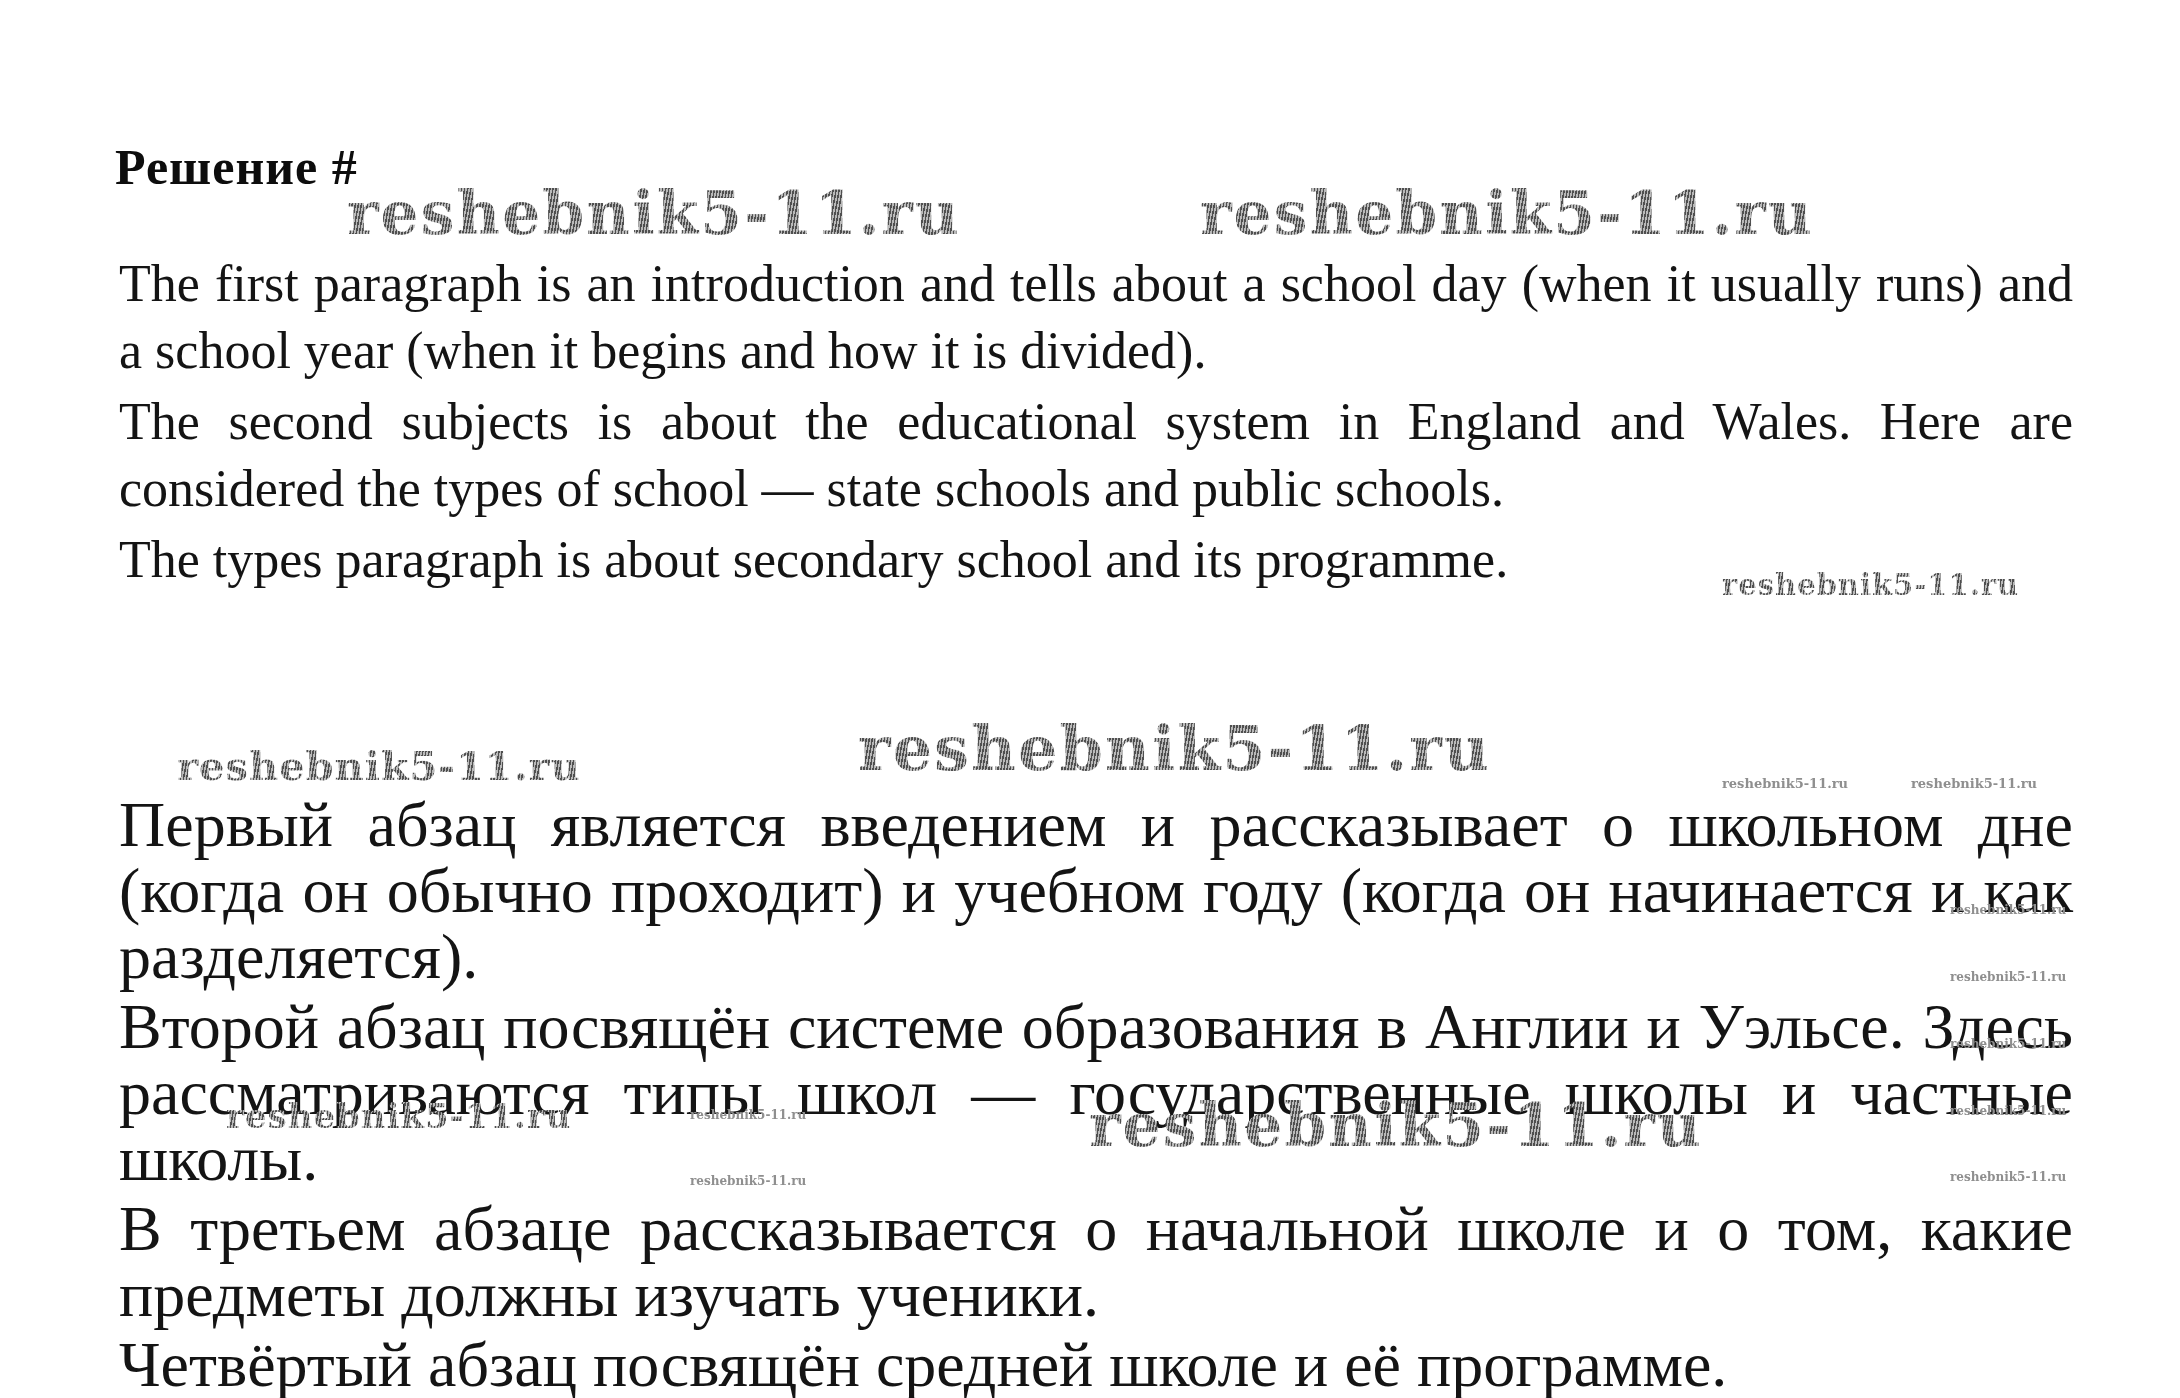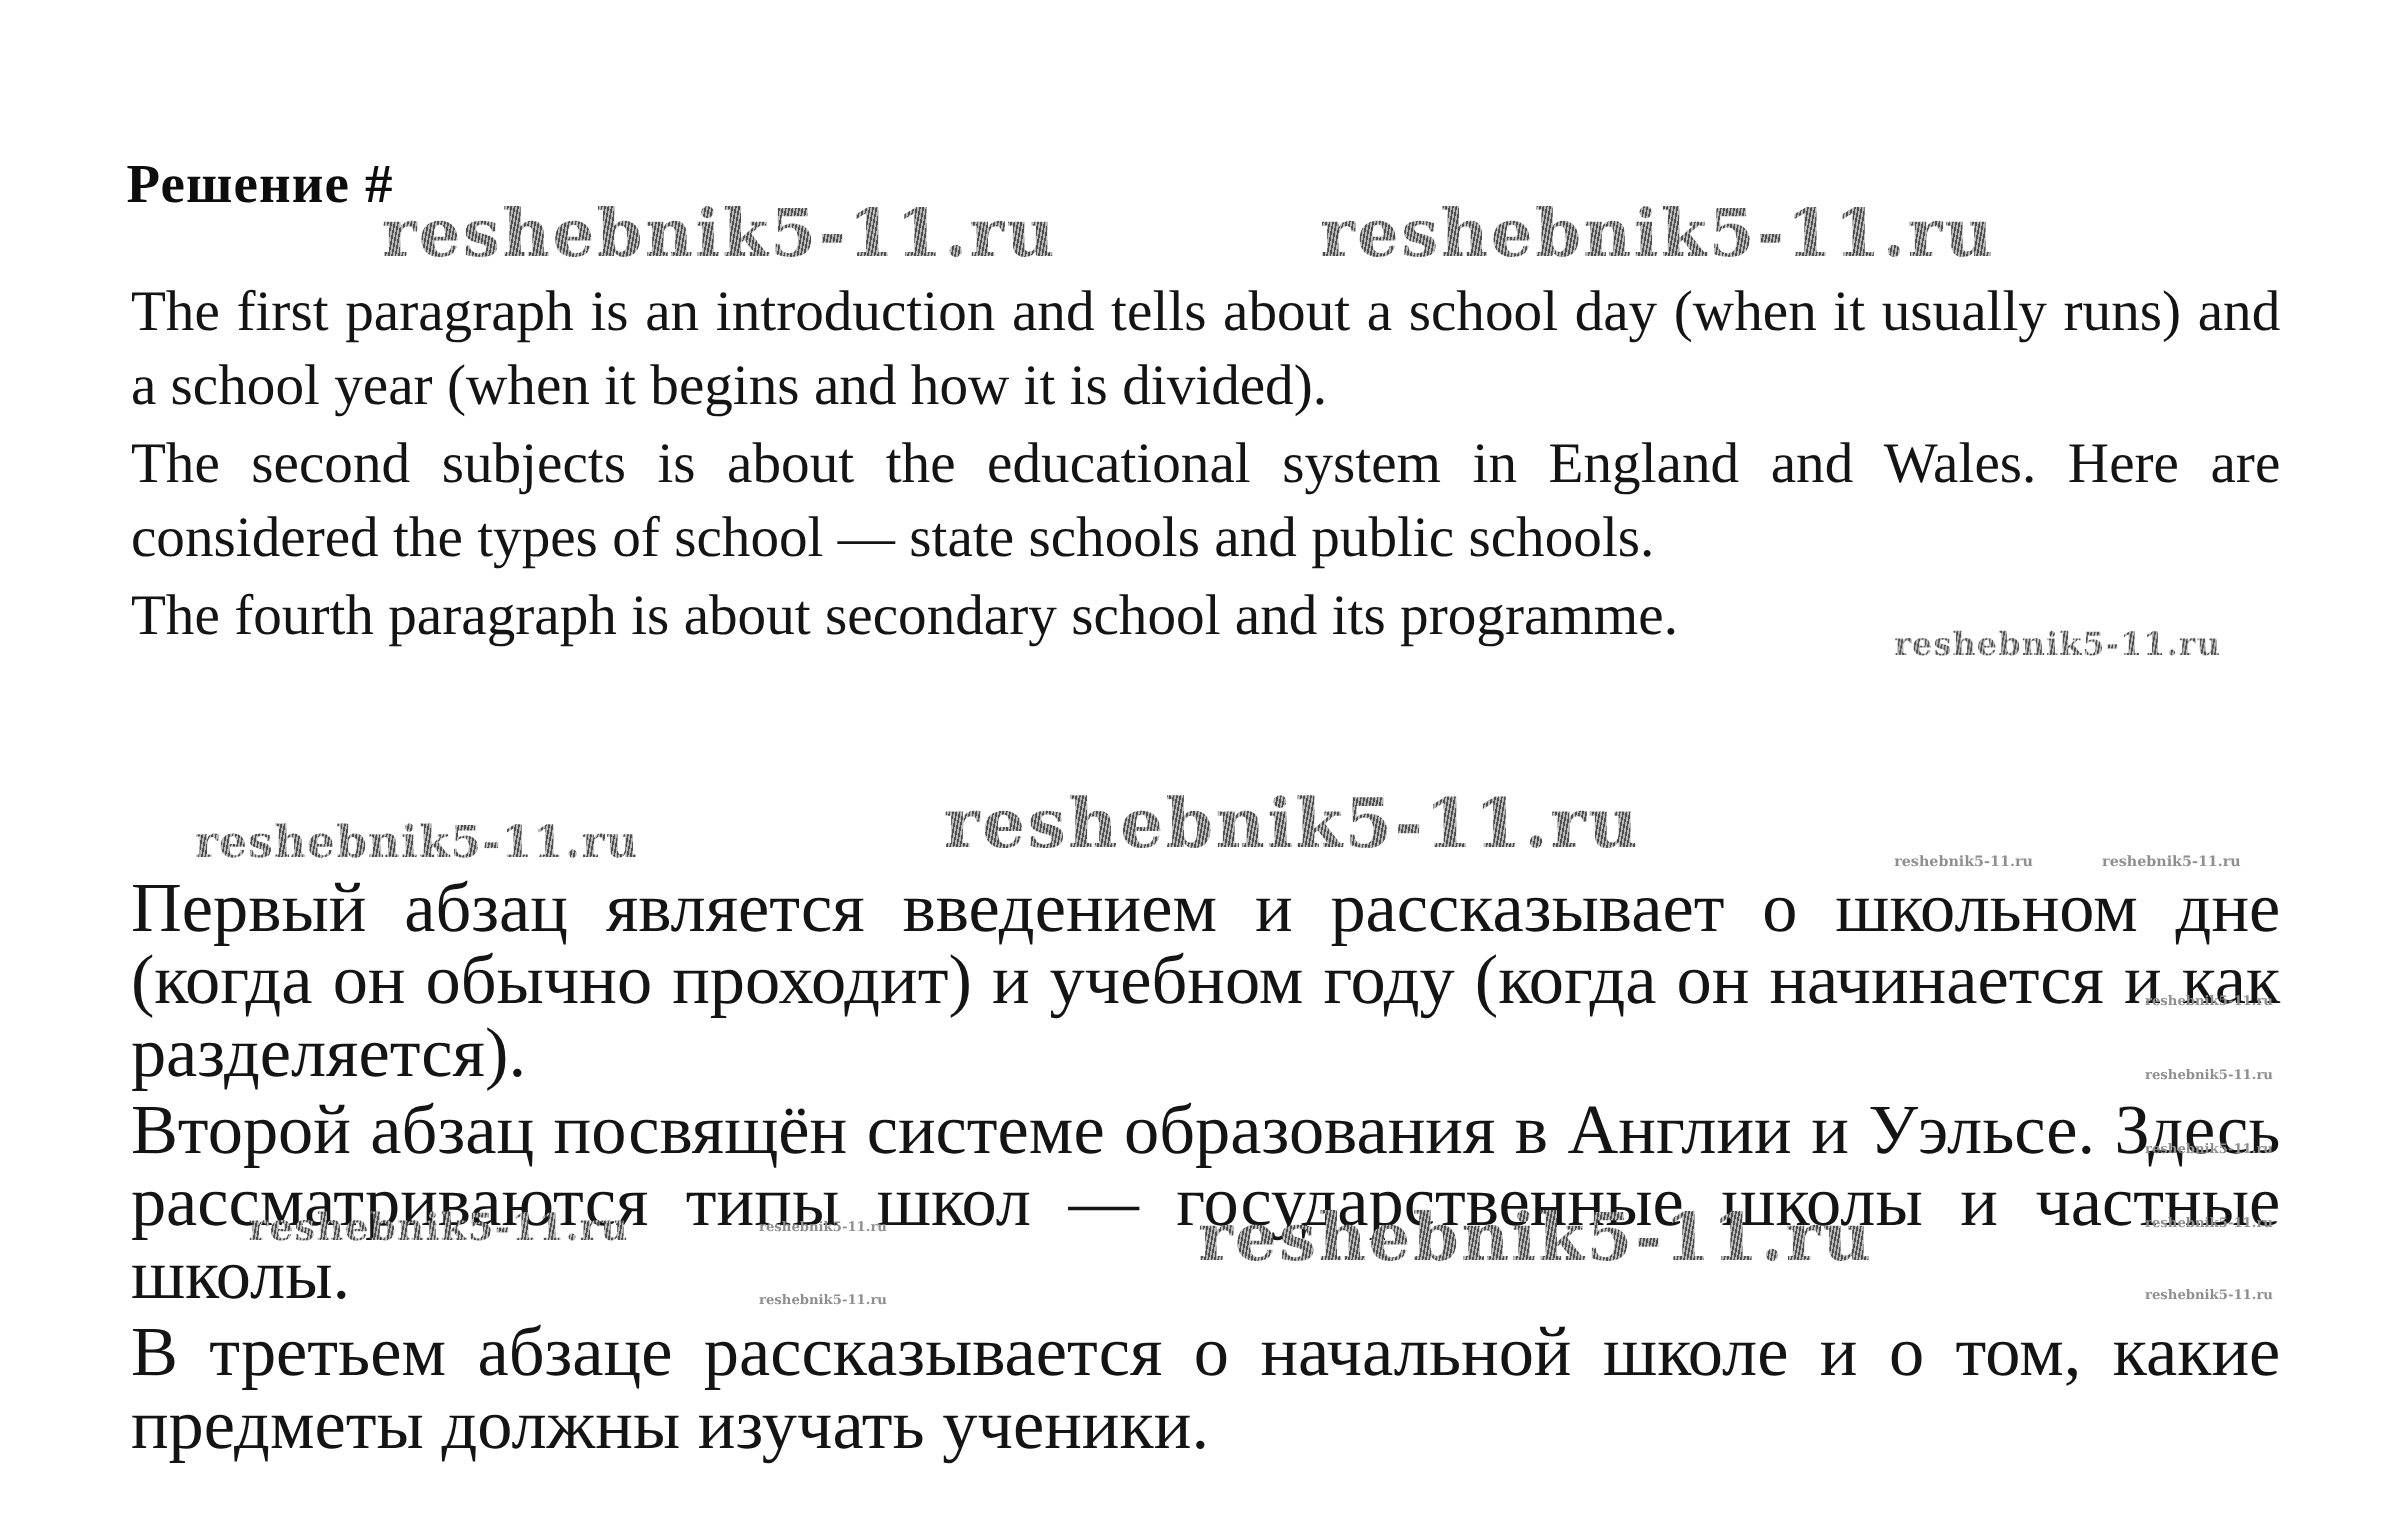--- a/index.html
+++ b/index.html
@@ -64,27 +64,28 @@
 </head>
 <body>
 
 <div class="page">
 
   <div class="heading">Решение #</div>
 
   <div class="text-col en">
     <p>The first paragraph is an introduction and tells about a school day (when it usually runs) and a school year (when it begins and how it is divided).</p>
     <p>The second subjects is about the educational system in England and Wales. Here are considered the types of school — state schools and public schools.</p>
-    <p>The fourth paragraph is about secondary school and its programme.</p>
+    <p>The types paragraph is about secondary school and its programme.</p>
   </div>
 
   <div class="text-col ru">
     <p>Первый абзац является введением и рассказывает о школьном дне (когда он обычно проходит) и учебном году (когда он начинается и как разделяется).</p>
     <p>Второй абзац посвящён системе образования в Англии и Уэльсе. Здесь рассматриваются типы школ — государственные школы и частные школы.</p>
     <p>В третьем абзаце рассказывается о начальной школе и о том, какие предметы должны изучать ученики.</p>
+    <p>Четвёртый абзац посвящён средней школе и её программе.</p>
   </div>
 
   <div class="wm wm-60" style="left:347px;  top:178px;">reshebnik5-11.ru</div>
   <div class="wm wm-60" style="left:1200px; top:178px;">reshebnik5-11.ru</div>
 
   <div class="wm wm-29" style="left:1722px; top:568px;">reshebnik5-11.ru</div>
 
   <div class="wm wm-40" style="left:177px;  top:742px;">reshebnik5-11.ru</div>
   <div class="wm wm-62" style="left:858px;  top:712px;">reshebnik5-11.ru</div>
   <div class="wmt wmt-13" style="left:1722px; top:776px;">reshebnik5-11.ru</div>

